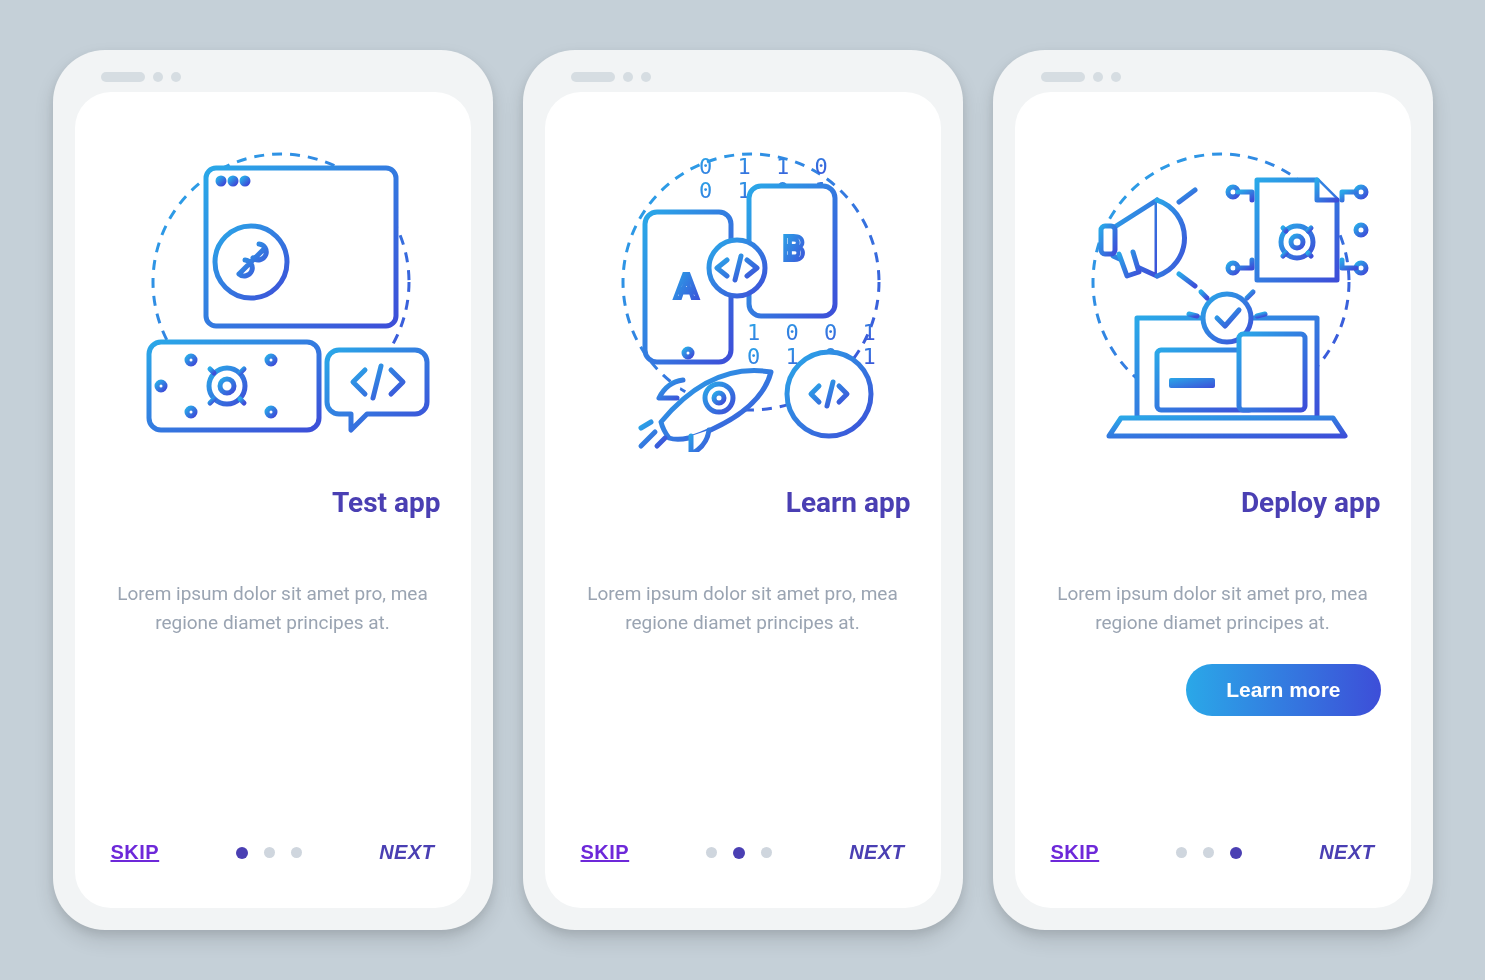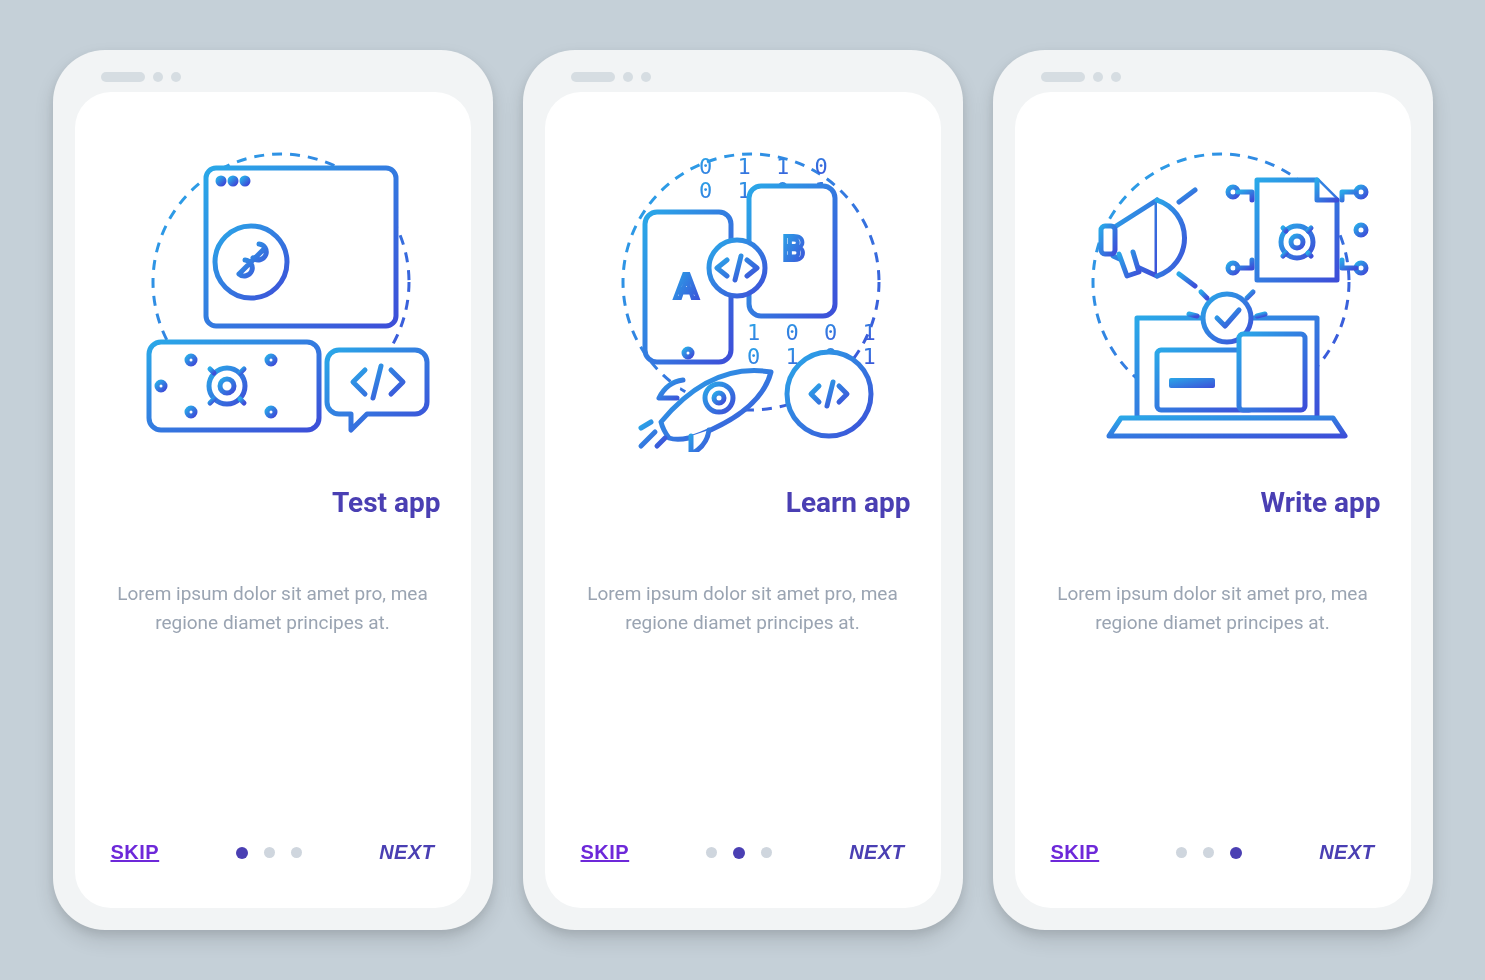--- a/index.html
+++ b/index.html
@@ -373,22 +373,23 @@
           <line x1="96" y1="234" x2="192" y2="234"></line>
           <rect x="108" y="246" width="46" height="10" rx="2" fill="url(#g3)" stroke="none"></rect>
           <rect x="178" y="202" width="66" height="76" rx="4"></rect>
           <line x1="178" y1="218" x2="244" y2="218"></line>
           <line x1="188" y1="234" x2="234" y2="234"></line>
           <line x1="188" y1="248" x2="234" y2="248"></line>
         </g>
       </svg>
     </div>
 
-    <h2 class="title">Write app</h2>
+    <h2 class="title">Deploy app</h2>
     <p class="body-text">Lorem ipsum dolor sit amet pro, mea regione diamet principes at.</p>
+    <button class="cta">Learn more</button>
 
     <div class="footer">
       <button class="skip">SKIP</button>
       <div class="pager">
         <div class="pdot"></div>
         <div class="pdot"></div>
         <div class="pdot active"></div>
       </div>
       <button class="next">NEXT</button>
     </div>

